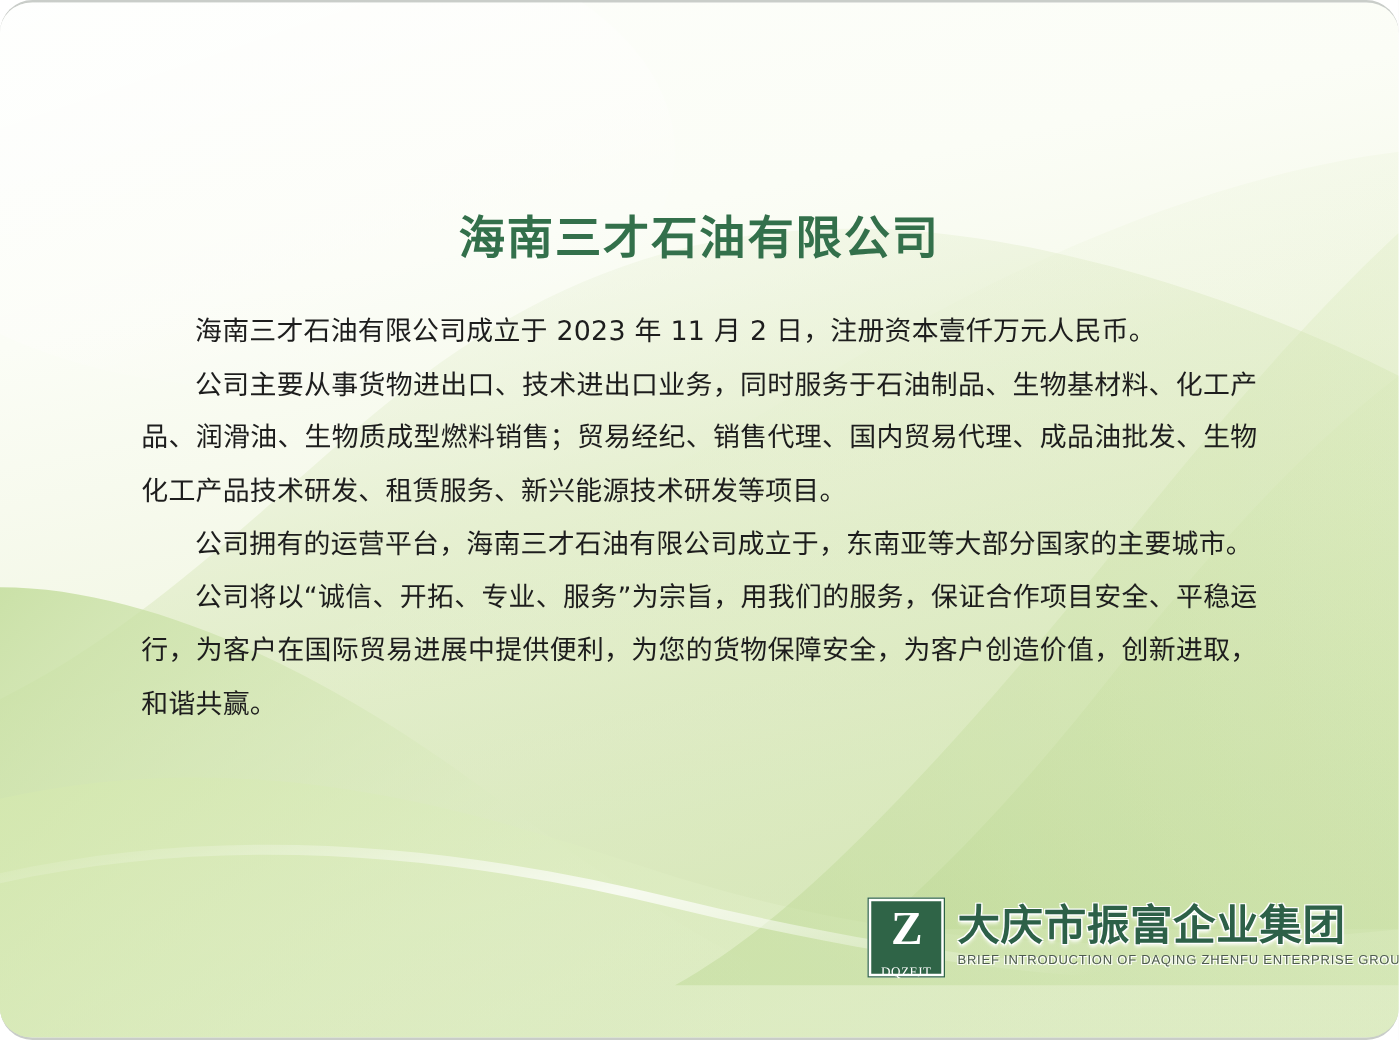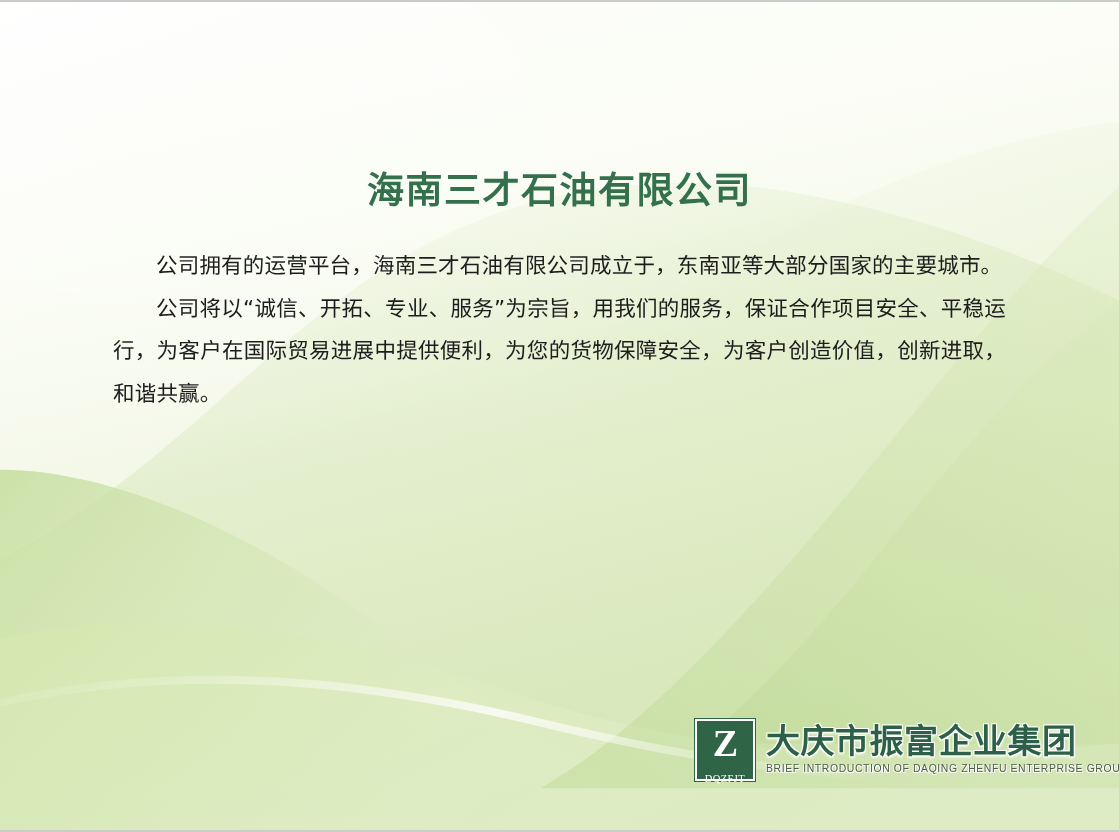--- a/index.html
+++ b/index.html
@@ -20,20 +20,21 @@
     box-sizing: border-box;
     border-top: 2px solid #c9cdc9;
     border-bottom: 2px solid #c9cdc9;
     background: linear-gradient(168deg,
         #fdfefb 0%,
         #fbfdf6 26%,
         #f4f8e8 47%,
         #eaf2d8 63%,
         #e2eecd 78%,
         #dceac6 100%);
+    border-radius: 26px;
   }
 
   
   .bg-waves {
     position: absolute;
     inset: 0;
     width: 100%;
     height: 100%;
     pointer-events: none;
   }
@@ -201,20 +202,22 @@
     <path d="M1119,300 C1040,360 965,445 890,540 C830,617 765,690 700,745 L1119,745 Z" fill="url(#gRightHill)" opacity="0.45"></path>
 
     <path d="M0,700 C180,660 360,676 540,720 C720,764 900,790 1119,776 L1119,784 C900,798 720,772 540,728 C360,684 180,668 0,708 Z" fill="url(#gSheen)"></path>
 
     <ellipse cx="210" cy="120" rx="330" ry="190" fill="url(#gGlow)"></ellipse>
   </svg>
 
   <div class="title">海南三才石油有限公司</div>
 
   <div class="body-copy">
+    <p>海南三才石油有限公司成立于 2023 年 11 月 2 日，注册资本壹仟万元人民币。</p>
+    <p>公司主要从事货物进出口、技术进出口业务，同时服务于石油制品、生物基材料、化工产品、润滑油、生物质成型燃料销售；贸易经纪、销售代理、国内贸易代理、成品油批发、生物化工产品技术研发、租赁服务、新兴能源技术研发等项目。</p>
     <p>公司拥有的运营平台，海南三才石油有限公司成立于，东南亚等大部分国家的主要城市。</p>
     <p>公司将以“诚信、开拓、专业、服务”为宗旨，用我们的服务，保证合作项目安全、平稳运行，为客户在国际贸易进展中提供便利，为您的货物保障安全，为客户创造价值，创新进取，和谐共赢。</p>
   </div>
 
   <div class="logo-lockup">
     <div class="logo-mark">
       <div class="logo-mark-inner">
         <span class="logo-z">Z</span>
         <span class="logo-abbr">DQZFJT</span>
       </div>

